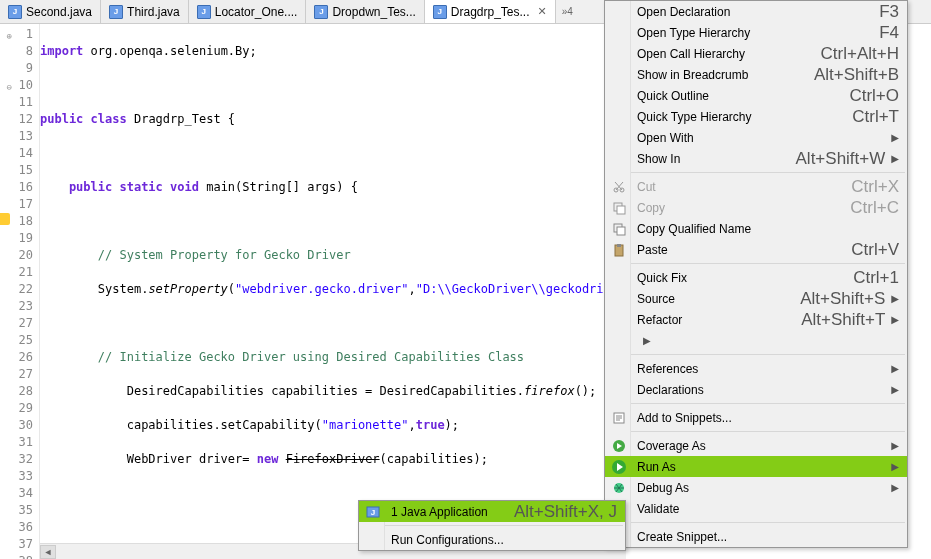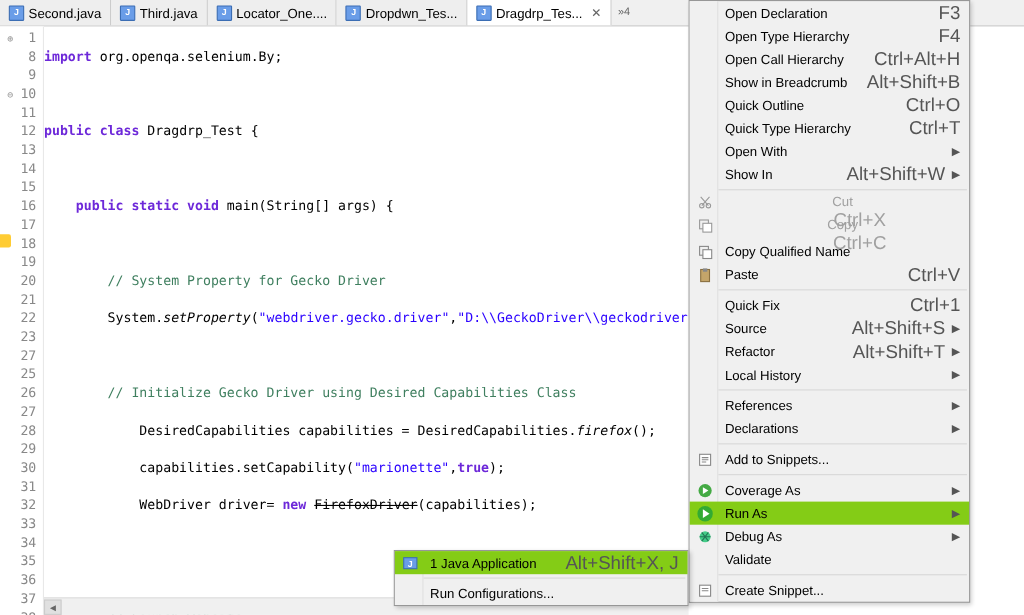--- a/index.html
+++ b/index.html
@@ -18,24 +18,24 @@
 .gutter-line .fold { position: absolute; left: 2px; top: 2px; width: 10px; height: 10px; font-size: 9px; color: #999; }
 .gutter-line .warn { position: absolute; left: -2px; width: 12px; height: 12px; background: #fc3; border-radius: 2px; }
 
 .code { flex: 1; font-family: Consolas, monospace; font-size: 12px; line-height: 17px; white-space: pre; padding-top: 2px; overflow: hidden; }
 .k-pkg { color: #6d28d9; font-weight: bold; }
 .k-str { color: #2A00FF; }
 .k-com { color: #3F7F5F; }
 .k-static { font-style: italic; }
 .k-strike { text-decoration: line-through; }
 
-.context-menu { position: absolute; top: 0; left: 626px; width: 256px; background: #f0f0f0; border: 1px solid #979797; box-shadow: 2px 2px 4px rgba(0,0,0,0.2); }
+.context-menu { position: absolute; top: 0; left: 604px; width: 304px; background: #f0f0f0; border: 1px solid #979797; box-shadow: 2px 2px 4px rgba(0,0,0,0.2); }
 .menu-item { display: flex; align-items: center; height: 21px; padding: 0 8px 0 32px; position: relative; }
 .menu-item.highlighted { background: #84cc16; }
-.menu-item.disabled { color: #a0a0a0; flex-direction: column; }
+.menu-item.disabled { color: #a0a0a0; }
 .menu-icon { position: absolute; left: 6px; width: 16px; height: 16px; }
 .menu-label { flex: 1; }
 .menu-shortcut { color: #555; font-size: 17px; }
 .menu-item.disabled .menu-shortcut { color: #a0a0a0; margin-left: 31px; }
 .menu-arrow { color: #555; font-size: 10px; margin-left: 6px; }
 .menu-sep { height: 1px; background: #d7d7d7; margin: 3px 2px; }
 .menu-iconbar { position: absolute; left: 0; top: 0; bottom: 0; width: 26px; background: #f0f0f0; border-right: 1px solid #e0e0e0; }
 
 .submenu { position: absolute; top: 500px; left: 358px; width: 268px; background: #f0f0f0; border: 1px solid #979797; box-shadow: 2px 2px 4px rgba(0,0,0,0.2); }
 .submenu .menu-item { padding-left: 32px; }
@@ -239,21 +239,20 @@
         <span class="menu-label">Source</span>
         <span class="menu-shortcut">Alt+Shift+S</span>
         <span class="menu-arrow">▶</span>
       </div>
       <div class="menu-item">
         <span class="menu-label">Refactor</span>
         <span class="menu-shortcut">Alt+Shift+T</span>
         <span class="menu-arrow">▶</span>
       </div>
       <div class="menu-item">
-        <span class="menu-label">Local History</span>
         <span class="menu-arrow">▶</span>
       </div>
       <div class="menu-sep"></div>
       <div class="menu-item">
         <span class="menu-label">References</span>
         <span class="menu-arrow">▶</span>
       </div>
       <div class="menu-item">
         <span class="menu-label">Declarations</span>
         <span class="menu-arrow">▶</span>

